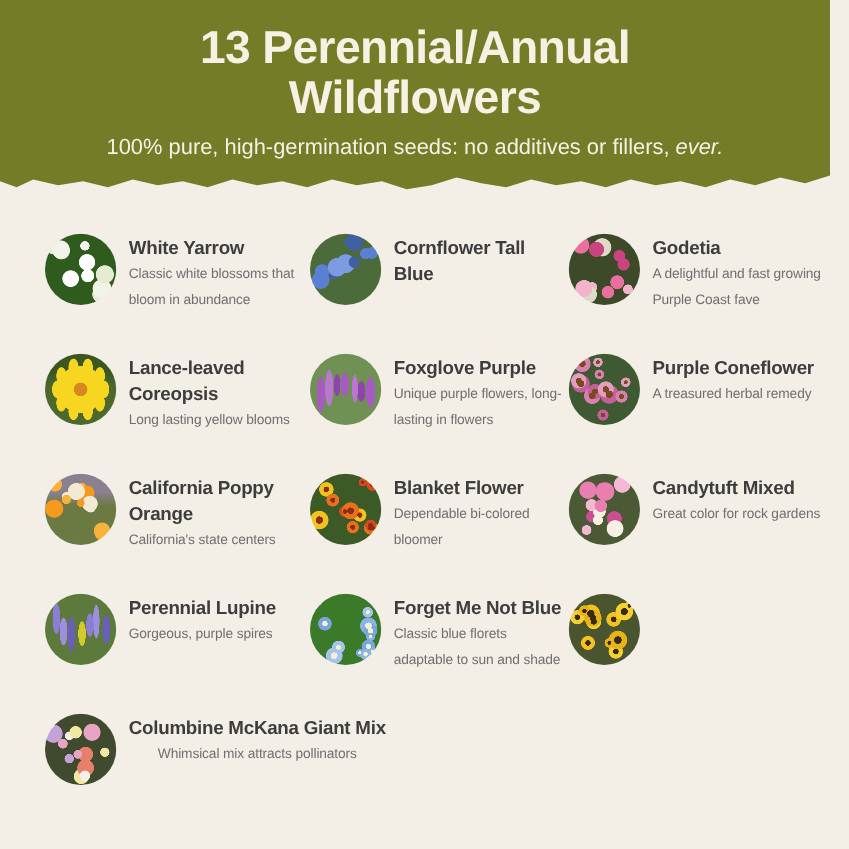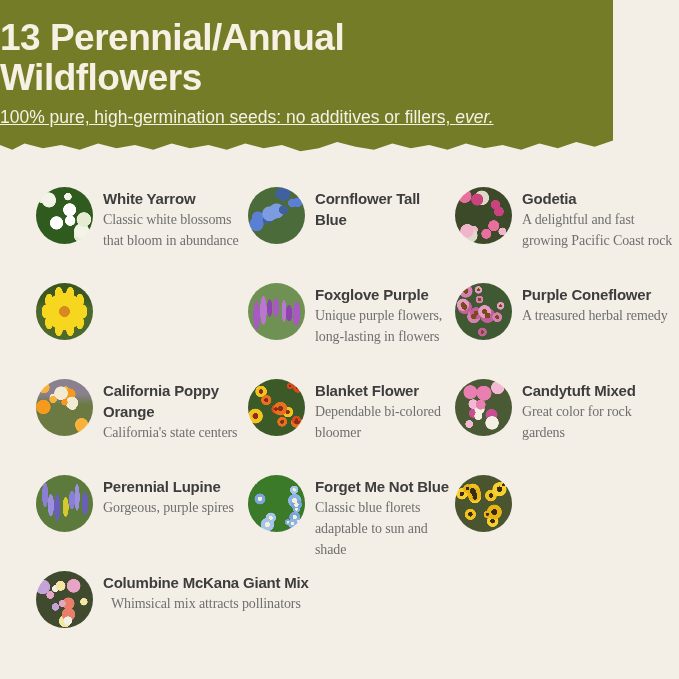--- a/index.html
+++ b/index.html
@@ -4,39 +4,39 @@
 <style>
   html,body{margin:0;padding:0;}
   body{
     width:679px;height:679px;overflow:hidden;
     background:#f4efe6;
     font-family:"Liberation Sans", sans-serif;
     position:relative;
   }
   
   .header{
-    width:613px;height:156px;
+    width:664px;height:156px;
     background:#747c28;
+    text-align:center;
     box-sizing:border-box;
     padding-top:18px;
     clip-path:polygon(0 0,100% 0,100% 90%,97% 94%,94% 91%,91% 95%,88% 92%,85% 96%,82% 93%,79% 95%,76% 92%,73% 96%,70% 93%,67% 95%,64% 92%,61% 96%,58% 94%,55% 91%,52% 95%,49% 97%,46% 93%,43% 95%,40% 92%,37% 96%,34% 93%,31% 95%,28% 92%,25% 96%,22% 93%,19% 95%,16% 92%,13% 96%,10% 93%,7% 95%,4% 92%,2% 96%,0 93%);
   }
   .header h1{
     margin:0;
     color:#f6f1e3;
     font-size:37px;
     line-height:40px;
     font-weight:bold;
     letter-spacing:-0.5px;
   }
   .header .subtitle{
     margin-top:9px;
     color:#f6f1e3;
     font-size:17.5px;
-    text-decoration:underline;
   }
   .header .subtitle em{font-style:italic;}
   
   .grid{
     box-sizing:border-box;
     padding:31px 8px 0 36px;
     display:grid;
     grid-template-columns:212px 207px 1fr;
   }
   .flower-item{
@@ -55,24 +55,23 @@
   .flower-item.wide .flower-text{width:auto;}
   .flower-name{
     font-weight:bold;
     color:#3d3d3d;
     font-size:15px;
     line-height:21px;
     letter-spacing:-0.2px;
   }
   .flower-desc{
     color:#6f6f6f;
-    font-size:14px;
+    font-size:11px;
     line-height:21px;
     letter-spacing:-0.1px;
-    font-family:Liberation Serif, serif;
   }
 </style>
 </head>
 <body>
 
 <header class="header">
   <h1>
     <span>13 Perennial/Annual</span><br>
     <span>Wildflowers</span>
   </h1>
@@ -94,26 +93,30 @@
     <div class="flower-circle" style="background: radial-gradient(7.1px at 78% 28%, rgb(91, 127, 212) 60%, transparent 65%), radial-gradient(11.8px at 38% 47%, rgb(124, 155, 224) 60%, transparent 65%), radial-gradient(7.1px at 62% 40%, rgb(65, 96, 159) 60%, transparent 65%), radial-gradient(11.2px at 15% 65%, rgb(91, 127, 212) 60%, transparent 65%), radial-gradient(10.1px at 45% 45%, rgb(124, 155, 224) 60%, transparent 65%), radial-gradient(5px at 53% 11%, rgb(65, 96, 159) 60%, transparent 65%), radial-gradient(9.2px at 17% 53%, rgb(91, 127, 212) 60%, transparent 65%), radial-gradient(12px at 50% 42%, rgb(124, 155, 224) 60%, transparent 65%), radial-gradient(11px at 33% 52%, rgb(65, 96, 159) 60%, transparent 65%), radial-gradient(7.4px at 87% 27%, rgb(91, 127, 212) 60%, transparent 65%), radial-gradient(6.2px at 35% 54%, rgb(124, 155, 224) 60%, transparent 65%), radial-gradient(11.1px at 62% 12%, rgb(65, 96, 159) 60%, transparent 65%), linear-gradient(rgb(76, 107, 58), rgb(76, 107, 58)) rgb(76, 107, 58);"></div>
     <div class="flower-text">
       <div class="flower-name">Cornflower Tall Blue</div>
     </div>
   </div>
 
   <div class="flower-item">
     <div class="flower-circle" style="background: radial-gradient(10.8px at 17% 16%, rgb(232, 111, 158) 60%, transparent 65%), radial-gradient(10.7px at 21% 77%, rgb(242, 180, 203) 60%, transparent 65%), radial-gradient(9.6px at 39% 22%, rgb(201, 68, 126) 60%, transparent 65%), radial-gradient(9.9px at 22% 76%, rgb(222, 217, 200) 60%, transparent 65%), radial-gradient(8.8px at 68% 68%, rgb(232, 111, 158) 60%, transparent 65%), radial-gradient(6.2px at 83% 78%, rgb(242, 180, 203) 60%, transparent 65%), radial-gradient(7.8px at 77% 43%, rgb(201, 68, 126) 60%, transparent 65%), radial-gradient(11.4px at 27% 85%, rgb(222, 217, 200) 60%, transparent 65%), radial-gradient(8px at 55% 82%, rgb(232, 111, 158) 60%, transparent 65%), radial-gradient(6.4px at 33% 75%, rgb(242, 180, 203) 60%, transparent 65%), radial-gradient(7.5px at 71% 31%, rgb(201, 68, 126) 60%, transparent 65%), radial-gradient(11.6px at 47% 19%, rgb(222, 217, 200) 60%, transparent 65%), linear-gradient(rgb(61, 74, 42), rgb(61, 74, 42)) rgb(61, 74, 42);"></div>
     <div class="flower-text">
       <div class="flower-name">Godetia</div>
-      <div class="flower-desc">A delightful and fast growing Pacific Coast rock</div>
+      <div class="flower-desc">A delightful and fast growing Purple Coast fave</div>
     </div>
   </div>
 
   <div class="flower-item">
     <div class="flower-circle" style="background: radial-gradient(circle, rgb(215, 137, 31) 0px, rgb(215, 137, 31) 13%, rgb(246, 214, 30) 14%, rgb(246, 214, 30) 46%, transparent 47%), radial-gradient(7px 12px at 83% 50%, rgb(246, 214, 30) 55%, transparent 60%), radial-gradient(7px 12px at 77% 69%, rgb(246, 214, 30) 55%, transparent 60%), radial-gradient(7px 12px at 60% 81%, rgb(246, 214, 30) 55%, transparent 60%), radial-gradient(7px 12px at 40% 81%, rgb(246, 214, 30) 55%, transparent 60%), radial-gradient(7px 12px at 23% 69%, rgb(246, 214, 30) 55%, transparent 60%), radial-gradient(7px 12px at 17% 50%, rgb(246, 214, 30) 55%, transparent 60%), radial-gradient(7px 12px at 23% 31%, rgb(246, 214, 30) 55%, transparent 60%), radial-gradient(7px 12px at 40% 19%, rgb(246, 214, 30) 55%, transparent 60%), radial-gradient(7px 12px at 60% 19%, rgb(246, 214, 30) 55%, transparent 60%), radial-gradient(7px 12px at 77% 31%, rgb(246, 214, 30) 55%, transparent 60%), linear-gradient(rgb(58, 87, 34) 0px, rgb(58, 87, 34) 26%, rgb(76, 104, 44) 45%) rgb(76, 104, 44);"></div>
+    <div class="flower-text">
+      <div class="flower-name">Lance-leaved Coreopsis</div>
+      <div class="flower-desc">Long lasting yellow blooms</div>
+    </div>
   </div>
 
   <div class="flower-item">
     <div class="flower-circle" style="background: radial-gradient(5.6px 25px at 15% 57%, rgb(167, 91, 194) 56%, transparent 60%), radial-gradient(5.6px 25px at 27% 48%, rgb(185, 119, 209) 56%, transparent 60%), radial-gradient(4.6px 15px at 38% 44%, rgb(142, 68, 173) 56%, transparent 60%), radial-gradient(5.5px 16px at 49% 43%, rgb(167, 91, 194) 56%, transparent 60%), radial-gradient(4px 19px at 63% 49%, rgb(185, 119, 209) 56%, transparent 60%), radial-gradient(5.7px 14px at 72% 53%, rgb(142, 68, 173) 56%, transparent 60%), radial-gradient(6.4px 21px at 85% 54%, rgb(167, 91, 194) 56%, transparent 60%), linear-gradient(rgb(111, 145, 83), rgb(111, 145, 83)) rgb(111, 145, 83);"></div>
     <div class="flower-text">
       <div class="flower-name">Foxglove Purple</div>
       <div class="flower-desc">Unique purple flowers, long-lasting in flowers</div>
     </div>
   </div>
 

